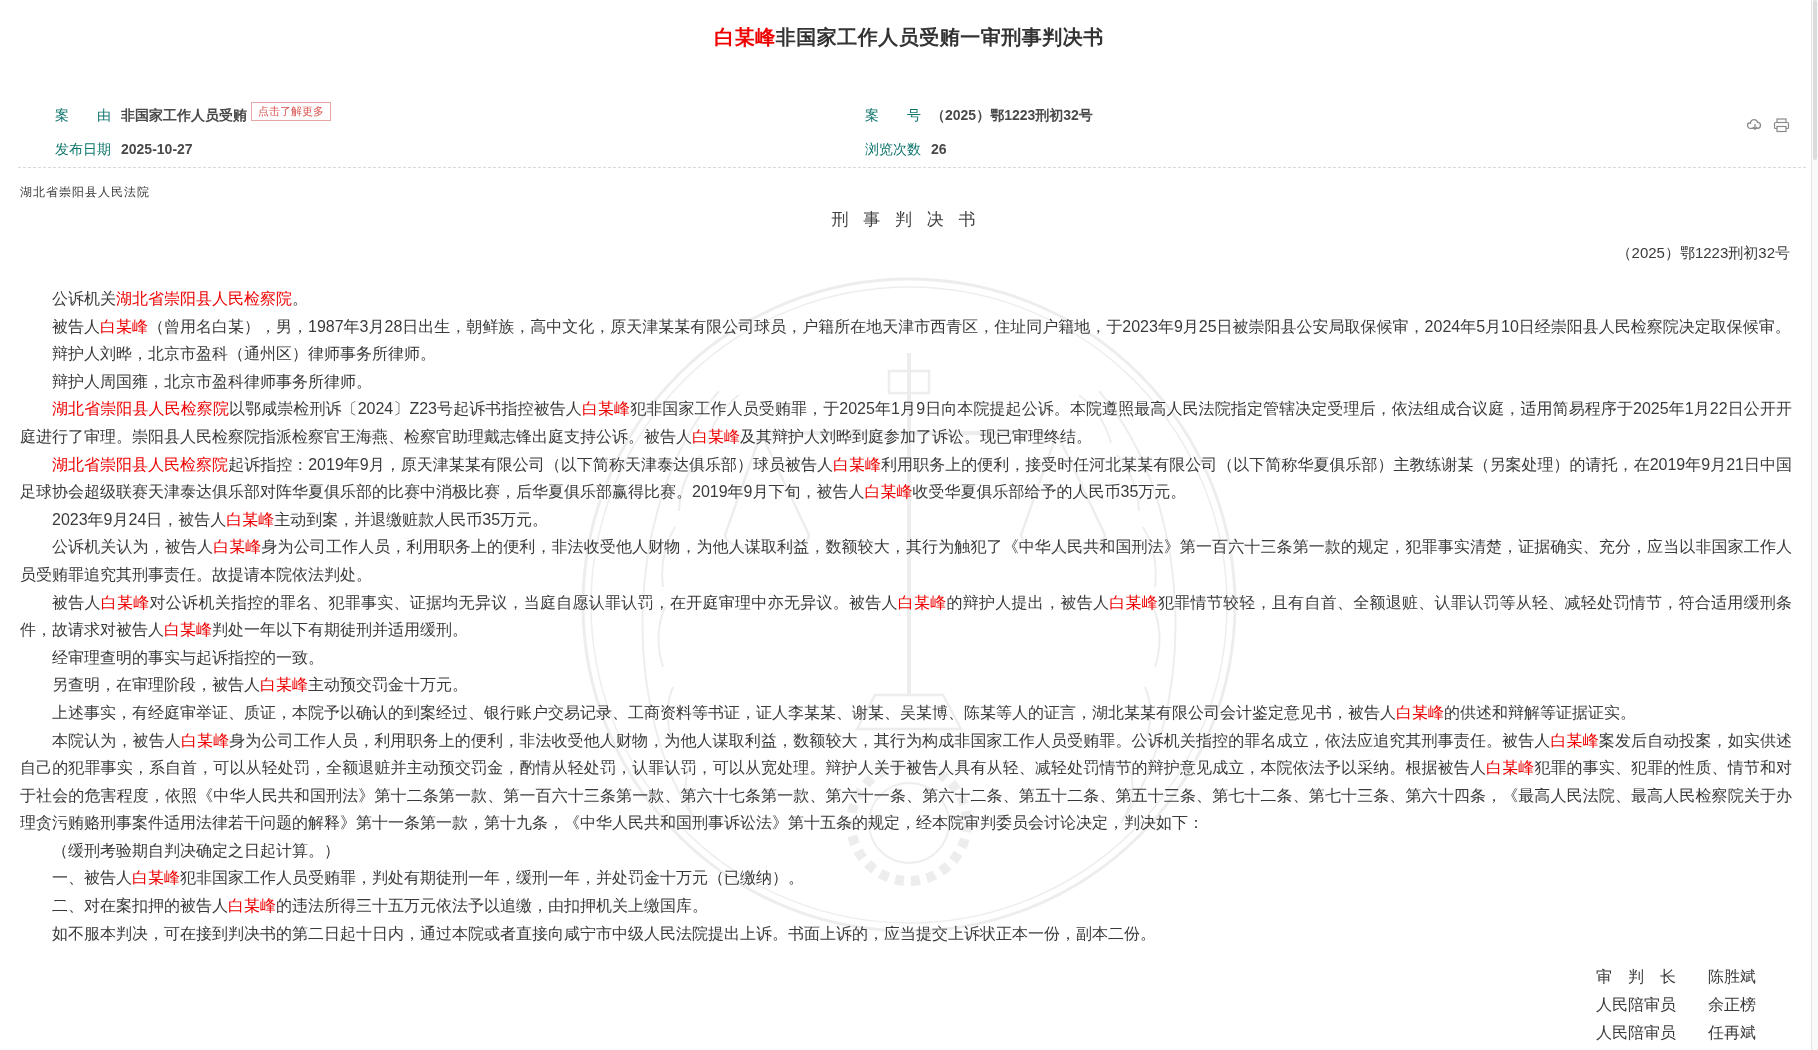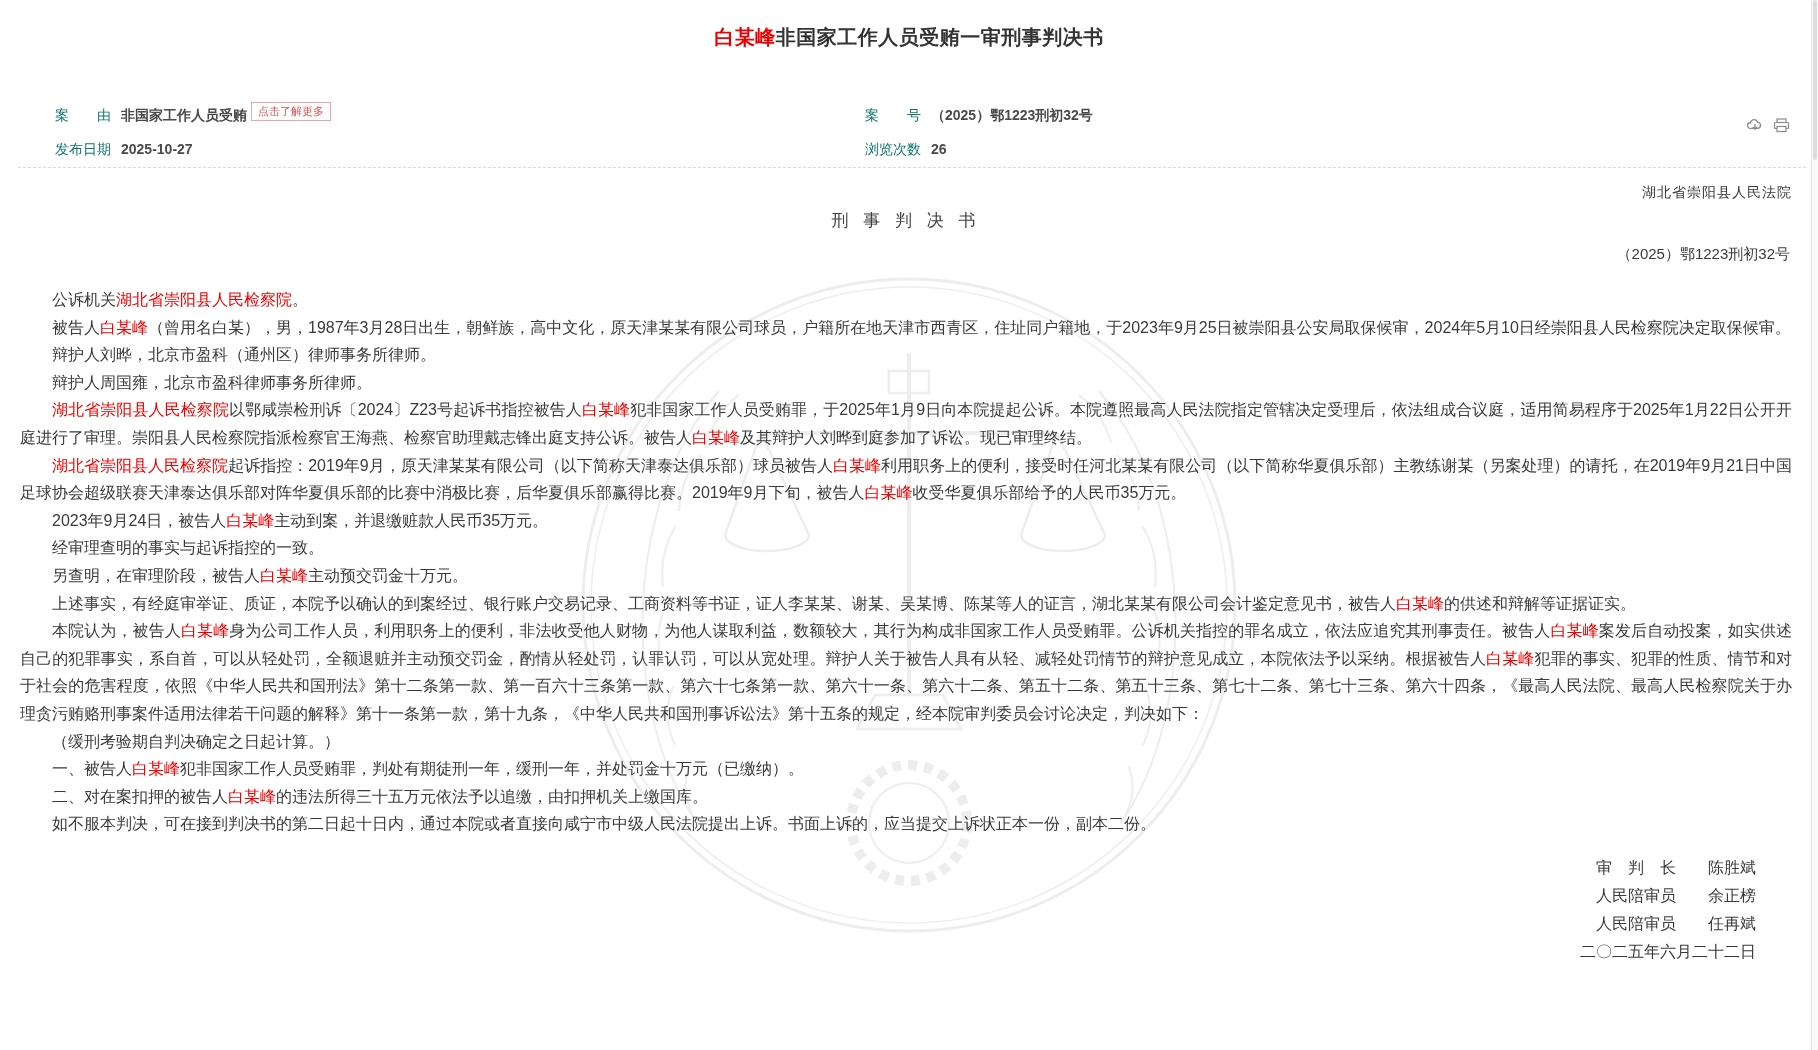--- a/index.html
+++ b/index.html
@@ -38,21 +38,21 @@
     position:absolute;top:167px;left:18px;right:12px;height:0;
     border-top:1px dashed #d9d9d9;
   }
   
   .watermark{
     position:absolute;left:579px;top:275px;width:660px;height:660px;
     opacity:.55;pointer-events:none;
   }
   
   .doc{position:absolute;top:178px;left:20px;right:26px;}
-  .court{ text-align:right;font-size:14px;color:#3a3a3a;margin:6px 0 0;letter-spacing:1px;}
+  .court{ text-align:left;font-size:12px;color:#3a3a3a;margin:6px 0 0;letter-spacing:1px;}
   .doc-type{text-align:center;font-size:17px;color:#404040;margin:7px 0 0;letter-spacing:5px;}
   .case-no-line{text-align:right;font-size:15px;color:#3a3a3a;margin:13px 0 0;padding-right:2px;}
   .judgment-body{margin-top:22px;}
   .para{
     margin:0;text-indent:2em;line-height:27.6px;
     font-size:16px;text-align:justify;color:#3a3a3a;
   }
   .para .red-entity{color:var(--red);cursor:pointer;}
   .signature-block{
     margin-top:16px;text-align:right;padding-right:36px;
@@ -130,20 +130,22 @@
   <div class="doc-type">刑 事 判 决 书</div>
   <div class="case-no-line">（2025）鄂1223刑初32号</div>
   <div class="judgment-body">
       <p class="para"><span>公诉机关</span><span class="red-entity">湖北省崇阳县人民检察院</span><span>。</span></p>
       <p class="para"><span>被告人</span><span class="red-entity">白某峰</span><span>（曾用名白某），男，1987年3月28日出生，朝鲜族，高中文化，原天津某某有限公司球员，户籍所在地天津市西青区，住址同户籍地，于2023年9月25日被崇阳县公安局取保候审，2024年5月10日经崇阳县人民检察院决定取保候审。</span></p>
       <p class="para"><span>辩护人刘晔，北京市盈科（通州区）律师事务所律师。</span></p>
       <p class="para"><span>辩护人周国雍，北京市盈科律师事务所律师。</span></p>
       <p class="para"><span class="red-entity">湖北省崇阳县人民检察院</span><span>以鄂咸崇检刑诉〔2024〕Z23号起诉书指控被告人</span><span class="red-entity">白某峰</span><span>犯非国家工作人员受贿罪，于2025年1月9日向本院提起公诉。本院遵照最高人民法院指定管辖决定受理后，依法组成合议庭，适用简易程序于2025年1月22日公开开庭进行了审理。崇阳县人民检察院指派检察官王海燕、检察官助理戴志锋出庭支持公诉。被告人</span><span class="red-entity">白某峰</span><span>及其辩护人刘晔到庭参加了诉讼。现已审理终结。</span></p>
       <p class="para"><span class="red-entity">湖北省崇阳县人民检察院</span><span>起诉指控：2019年9月，原天津某某有限公司（以下简称天津泰达俱乐部）球员被告人</span><span class="red-entity">白某峰</span><span>利用职务上的便利，接受时任河北某某有限公司（以下简称华夏俱乐部）主教练谢某（另案处理）的请托，在2019年9月21日中国足球协会超级联赛天津泰达俱乐部对阵华夏俱乐部的比赛中消极比赛，后华夏俱乐部赢得比赛。2019年9月下旬，被告人</span><span class="red-entity">白某峰</span><span>收受华夏俱乐部给予的人民币35万元。</span></p>
       <p class="para"><span>2023年9月24日，被告人</span><span class="red-entity">白某峰</span><span>主动到案，并退缴赃款人民币35万元。</span></p>
+      <p class="para"><span>公诉机关认为，被告人</span><span class="red-entity">白某峰</span><span>身为公司工作人员，利用职务上的便利，非法收受他人财物，为他人谋取利益，数额较大，其行为触犯了《中华人民共和国刑法》第一百六十三条第一款的规定，犯罪事实清楚，证据确实、充分，应当以非国家工作人员受贿罪追究其刑事责任。故提请本院依法判处。</span></p>
+      <p class="para"><span>被告人</span><span class="red-entity">白某峰</span><span>对公诉机关指控的罪名、犯罪事实、证据均无异议，当庭自愿认罪认罚，在开庭审理中亦无异议。被告人</span><span class="red-entity">白某峰</span><span>的辩护人提出，被告人</span><span class="red-entity">白某峰</span><span>犯罪情节较轻，且有自首、全额退赃、认罪认罚等从轻、减轻处罚情节，符合适用缓刑条件，故请求对被告人</span><span class="red-entity">白某峰</span><span>判处一年以下有期徒刑并适用缓刑。</span></p>
       <p class="para"><span>经审理查明的事实与起诉指控的一致。</span></p>
       <p class="para"><span>另查明，在审理阶段，被告人</span><span class="red-entity">白某峰</span><span>主动预交罚金十万元。</span></p>
       <p class="para"><span>上述事实，有经庭审举证、质证，本院予以确认的到案经过、银行账户交易记录、工商资料等书证，证人李某某、谢某、吴某博、陈某等人的证言，湖北某某有限公司会计鉴定意见书，被告人</span><span class="red-entity">白某峰</span><span>的供述和辩解等证据证实。</span></p>
       <p class="para"><span>本院认为，被告人</span><span class="red-entity">白某峰</span><span>身为公司工作人员，利用职务上的便利，非法收受他人财物，为他人谋取利益，数额较大，其行为构成非国家工作人员受贿罪。公诉机关指控的罪名成立，依法应追究其刑事责任。被告人</span><span class="red-entity">白某峰</span><span>案发后自动投案，如实供述自己的犯罪事实，系自首，可以从轻处罚，全额退赃并主动预交罚金，酌情从轻处罚，认罪认罚，可以从宽处理。辩护人关于被告人具有从轻、减轻处罚情节的辩护意见成立，本院依法予以采纳。根据被告人</span><span class="red-entity">白某峰</span><span>犯罪的事实、犯罪的性质、情节和对于社会的危害程度，依照《中华人民共和国刑法》第十二条第一款、第一百六十三条第一款、第六十七条第一款、第六十一条、第六十二条、第五十二条、第五十三条、第七十二条、第七十三条、第六十四条，《最高人民法院、最高人民检察院关于办理贪污贿赂刑事案件适用法律若干问题的解释》第十一条第一款，第十九条，《中华人民共和国刑事诉讼法》第十五条的规定，经本院审判委员会讨论决定，判决如下：</span></p>
       <p class="para"><span>（缓刑考验期自判决确定之日起计算。）</span></p>
       <p class="para"><span>一、被告人</span><span class="red-entity">白某峰</span><span>犯非国家工作人员受贿罪，判处有期徒刑一年，缓刑一年，并处罚金十万元（已缴纳）。</span></p>
       <p class="para"><span>二、对在案扣押的被告人</span><span class="red-entity">白某峰</span><span>的违法所得三十五万元依法予以追缴，由扣押机关上缴国库。</span></p>
       <p class="para"><span>如不服本判决，可在接到判决书的第二日起十日内，通过本院或者直接向咸宁市中级人民法院提出上诉。书面上诉的，应当提交上诉状正本一份，副本二份。</span></p>
     </div>
   <div class="signature-block">

